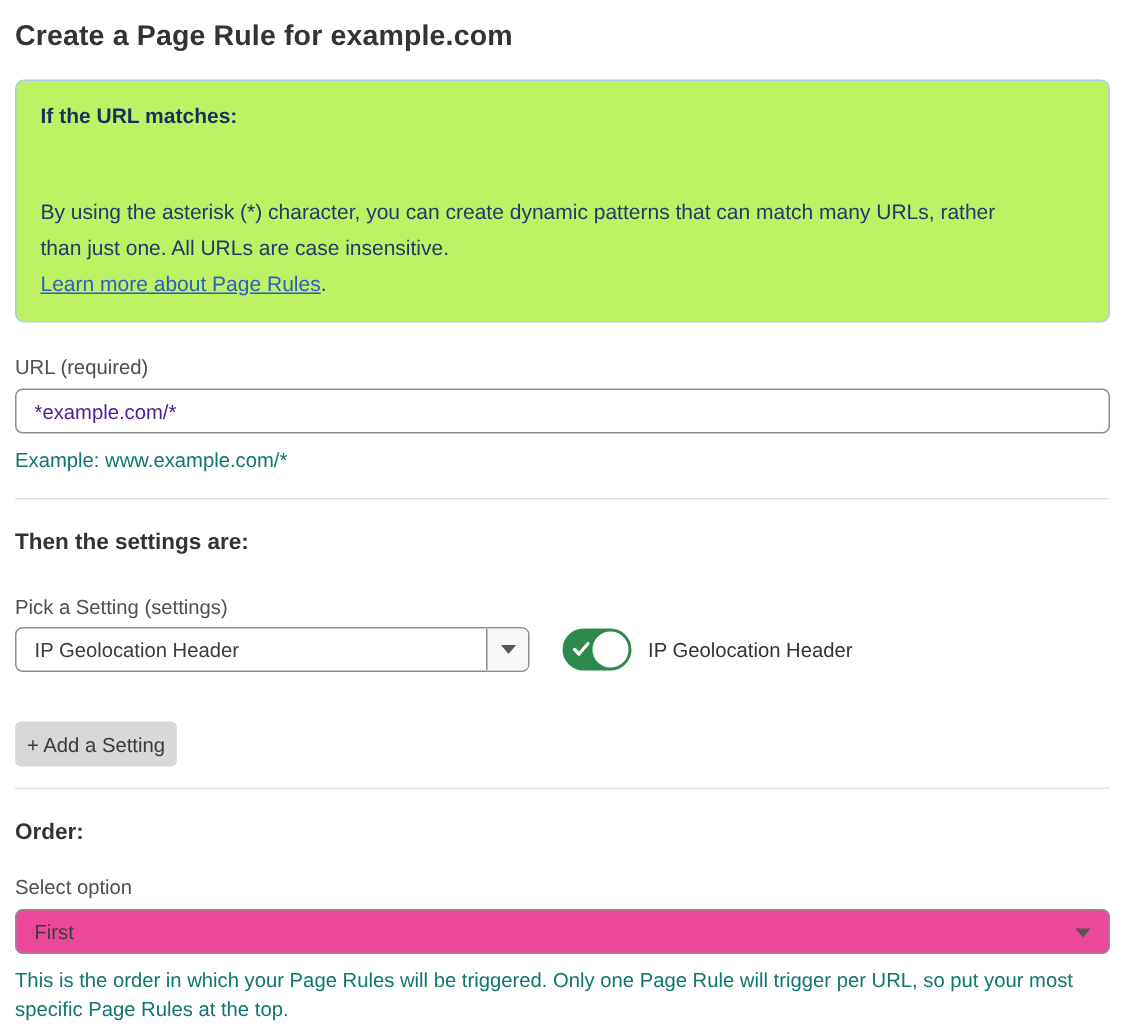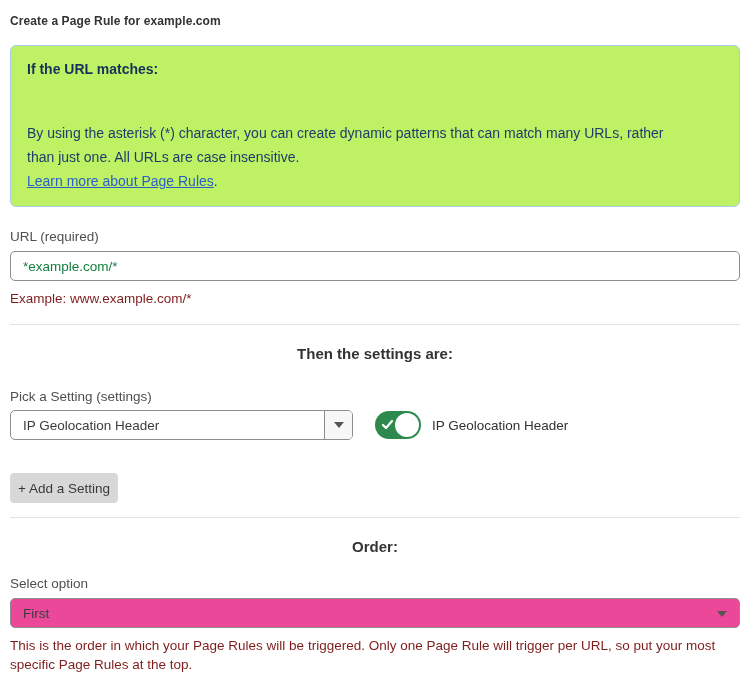--- a/index.html
+++ b/index.html
@@ -9,21 +9,21 @@
     font-family: "Liberation Sans", "DejaVu Sans", sans-serif;
     color: #36393a;
   }
   .page {
     width: 750px;
     height: 687px;
     padding: 10px 10px 0 10px;
     position: relative;
   }
   .page-title {
-    font-size: 12px;
+    font-size: 19px;
     font-weight: bold;
     color: #333333;
     margin: 4px 0 0 0;
     letter-spacing: 0.1px;
   }
   
   .info-box {
     margin-top: 17px;
     background: #bef264;
     border: 1px solid #abc9ec;
@@ -43,49 +43,48 @@
   .info-link-suffix { color: #1d3c6e; }
   
   .field-label {
     margin-top: 22px;
     font-size: 13.5px;
     color: #4d4f51;
   }
   .helper-text {
     margin-top: 8px;
     font-size: 13.5px;
-    color: #7f1d1d;
+    color: #0f766e;
     line-height: 19px;
   }
   
   .text-input {
     display: block;
     width: 100%;
     height: 30px;
     margin-top: 7px;
     border: 1px solid #8d8d8d;
     border-radius: 5px;
     padding: 0 12px;
     font-size: 13.5px;
-    color: #15803d;
+    color: #4c1d95;
     font-family: inherit;
     background: #fff;
     outline: none;
   }
   .divider {
     border: none;
     border-top: 1px solid #e3e3e3;
     margin: 16px 0 0 0;
   }
   .section-heading {
     margin-top: 20px;
     font-size: 15px;
     font-weight: bold;
     color: #333333;
-    text-align: center;
   }
   
   .setting-row {
     display: flex;
     align-items: center;
     margin-top: 6px;
   }
   .combobox {
     display: flex;
     width: 343px;

